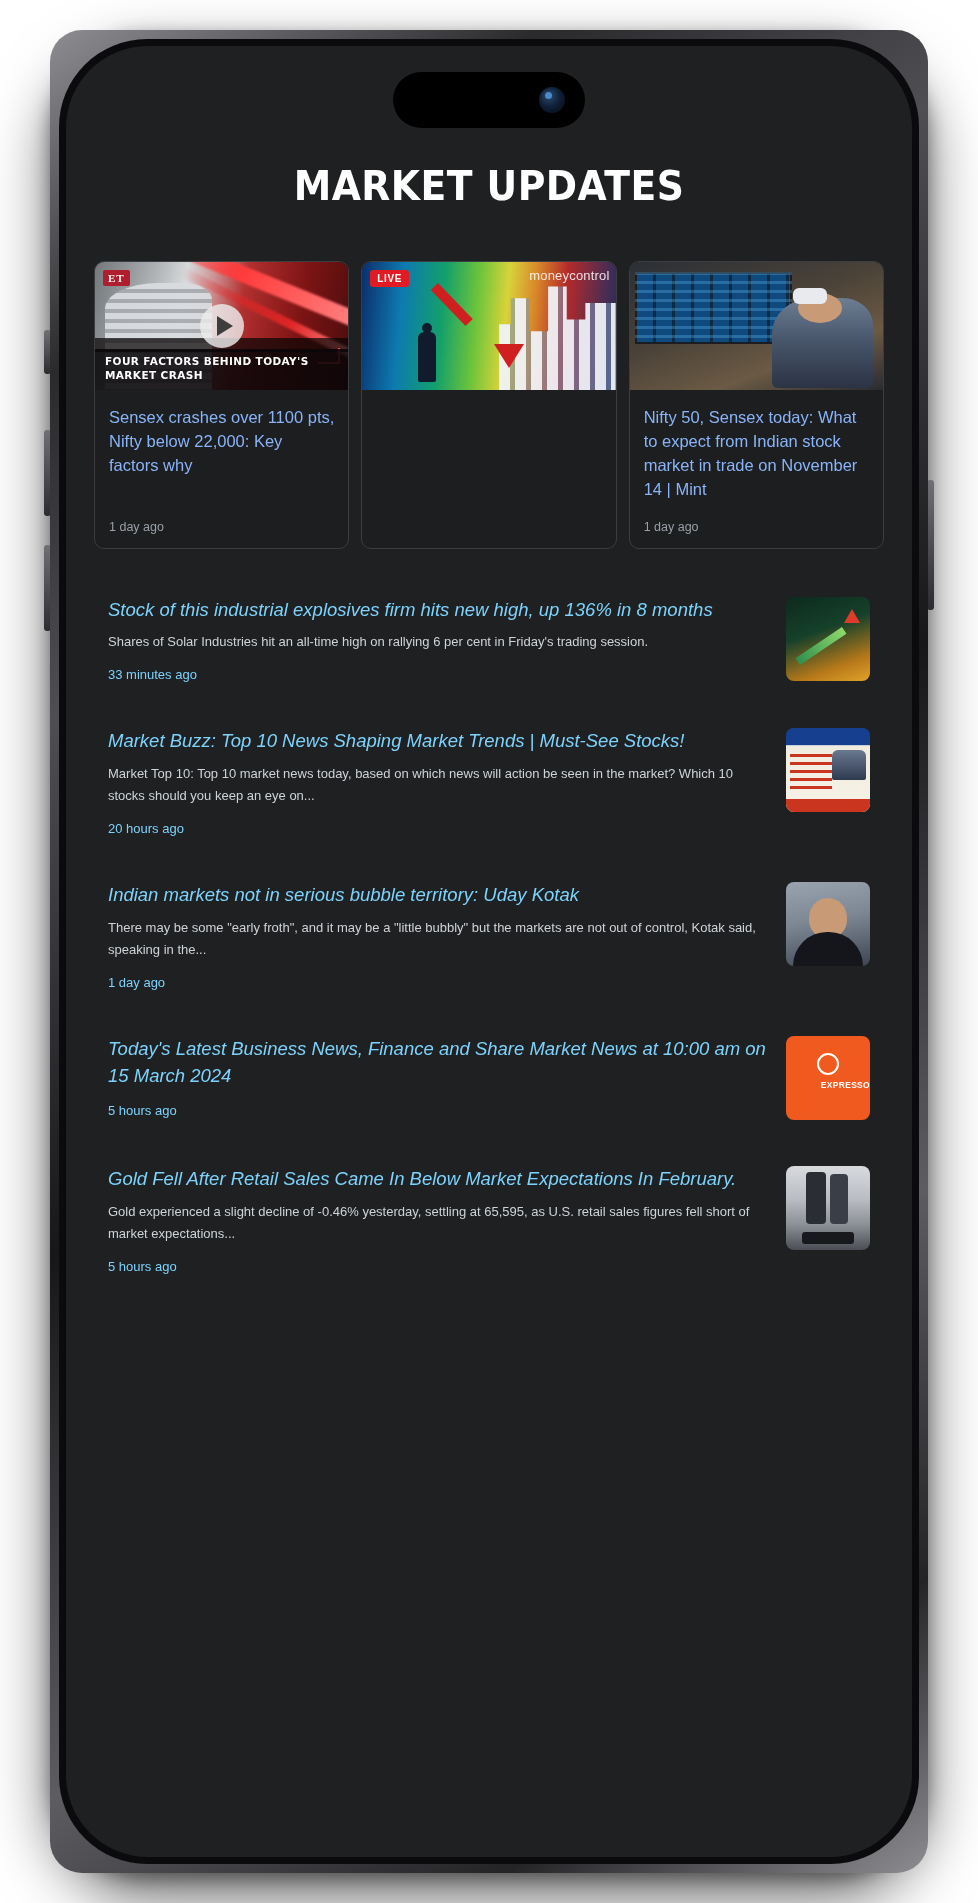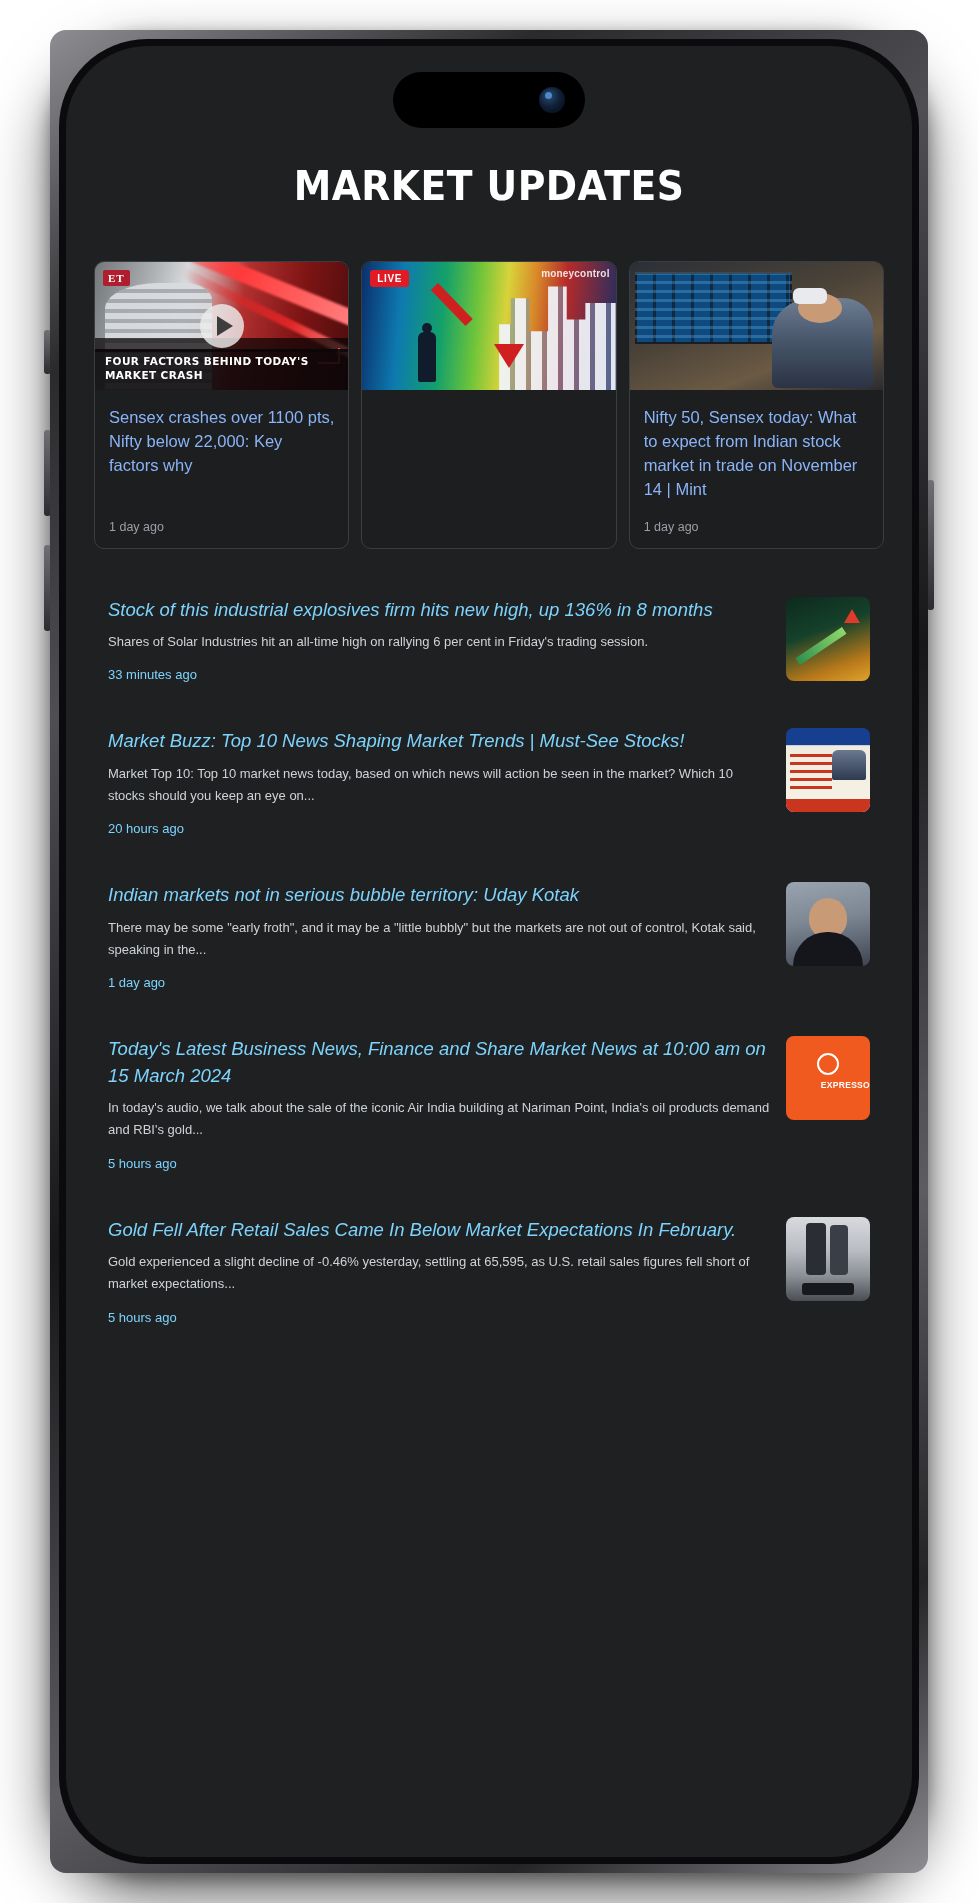--- a/index.html
+++ b/index.html
@@ -21,21 +21,21 @@
     left: 50px; top: 30px;
     width: 878px; height: 1843px;
     border-radius: 96px;
     background: #000;
     box-shadow: 0 26px 60px rgba(0,0,0,.55), 0 6px 18px rgba(0,0,0,.4);
   }
   .phone-rim {
     position: absolute;
     left: 50px; top: 30px;
     width: 878px; height: 1843px;
-    border-radius: 16px;
+    border-radius: 32px;
     background: linear-gradient(145deg,#8d8d92 0%, #2a2a2d 14%, #4e4e53 28%, #17171a 50%, #5c5c61 72%, #242427 88%, #8d8d92 100%);
     padding: 9px;
   }
   .phone-rim-inner {
     width: 100%; height: 100%;
     border-radius: 88px;
     background: #0b0b0d;
     padding: 7px;
   }
   .screen {
@@ -232,21 +232,21 @@
     background:#e01b24; color:#fff;
     font-family:"Liberation Sans", sans-serif;
     font-weight:700; font-size:10px;
     padding:3px 7px; border-radius:3px;
     letter-spacing:.6px;
     z-index:6;
   }
   .wm-mc {
     position:absolute; right:6px; top:6px;
     color:#ffffff; opacity:.85;
-    font-size:10px; font-weight:700;
+    font-size:13px; font-weight:400;
     letter-spacing:.2px;
     z-index:6;
   }
 
   
   .t3 { background: linear-gradient(160deg,#2b2f36 0%,#4a4238 42%,#6b5a44 72%,#2a2b30 100%); }
   .t3 .screens {
     position:absolute; left:2%; top:8%; width:62%; height:56%;
     background:
       repeating-linear-gradient(90deg,#0e4a7e 0 16px, #102a44 16px 19px),
@@ -505,21 +505,20 @@
                 <div class="news-title">Indian markets not in serious bubble territory: Uday Kotak</div>
                 <div class="news-desc">There may be some "early froth", and it may be a "little bubbly" but the markets are not out of control, Kotak said, speaking in the...</div>
                 <div class="news-time">1 day ago</div>
               </div>
               <div class="news-thumb n3"></div>
             </div>
 
             <div class="news-item">
               <div class="news-text">
                 <div class="news-title">Today's Latest Business News, Finance and Share Market News at 10:00 am on 15 March 2024</div>
-                <div class="news-desc">In today's audio, we talk about the sale of the iconic Air India building at Nariman Point, India's oil products demand and RBI's gold...</div>
                 <div class="news-time">5 hours ago</div>
               </div>
               <div class="news-thumb n4">
                 <div class="n4-logo"></div>
                 <div class="n4-txt">EXPRESSO</div>
               </div>
             </div>
 
             <div class="news-item">
               <div class="news-text">

